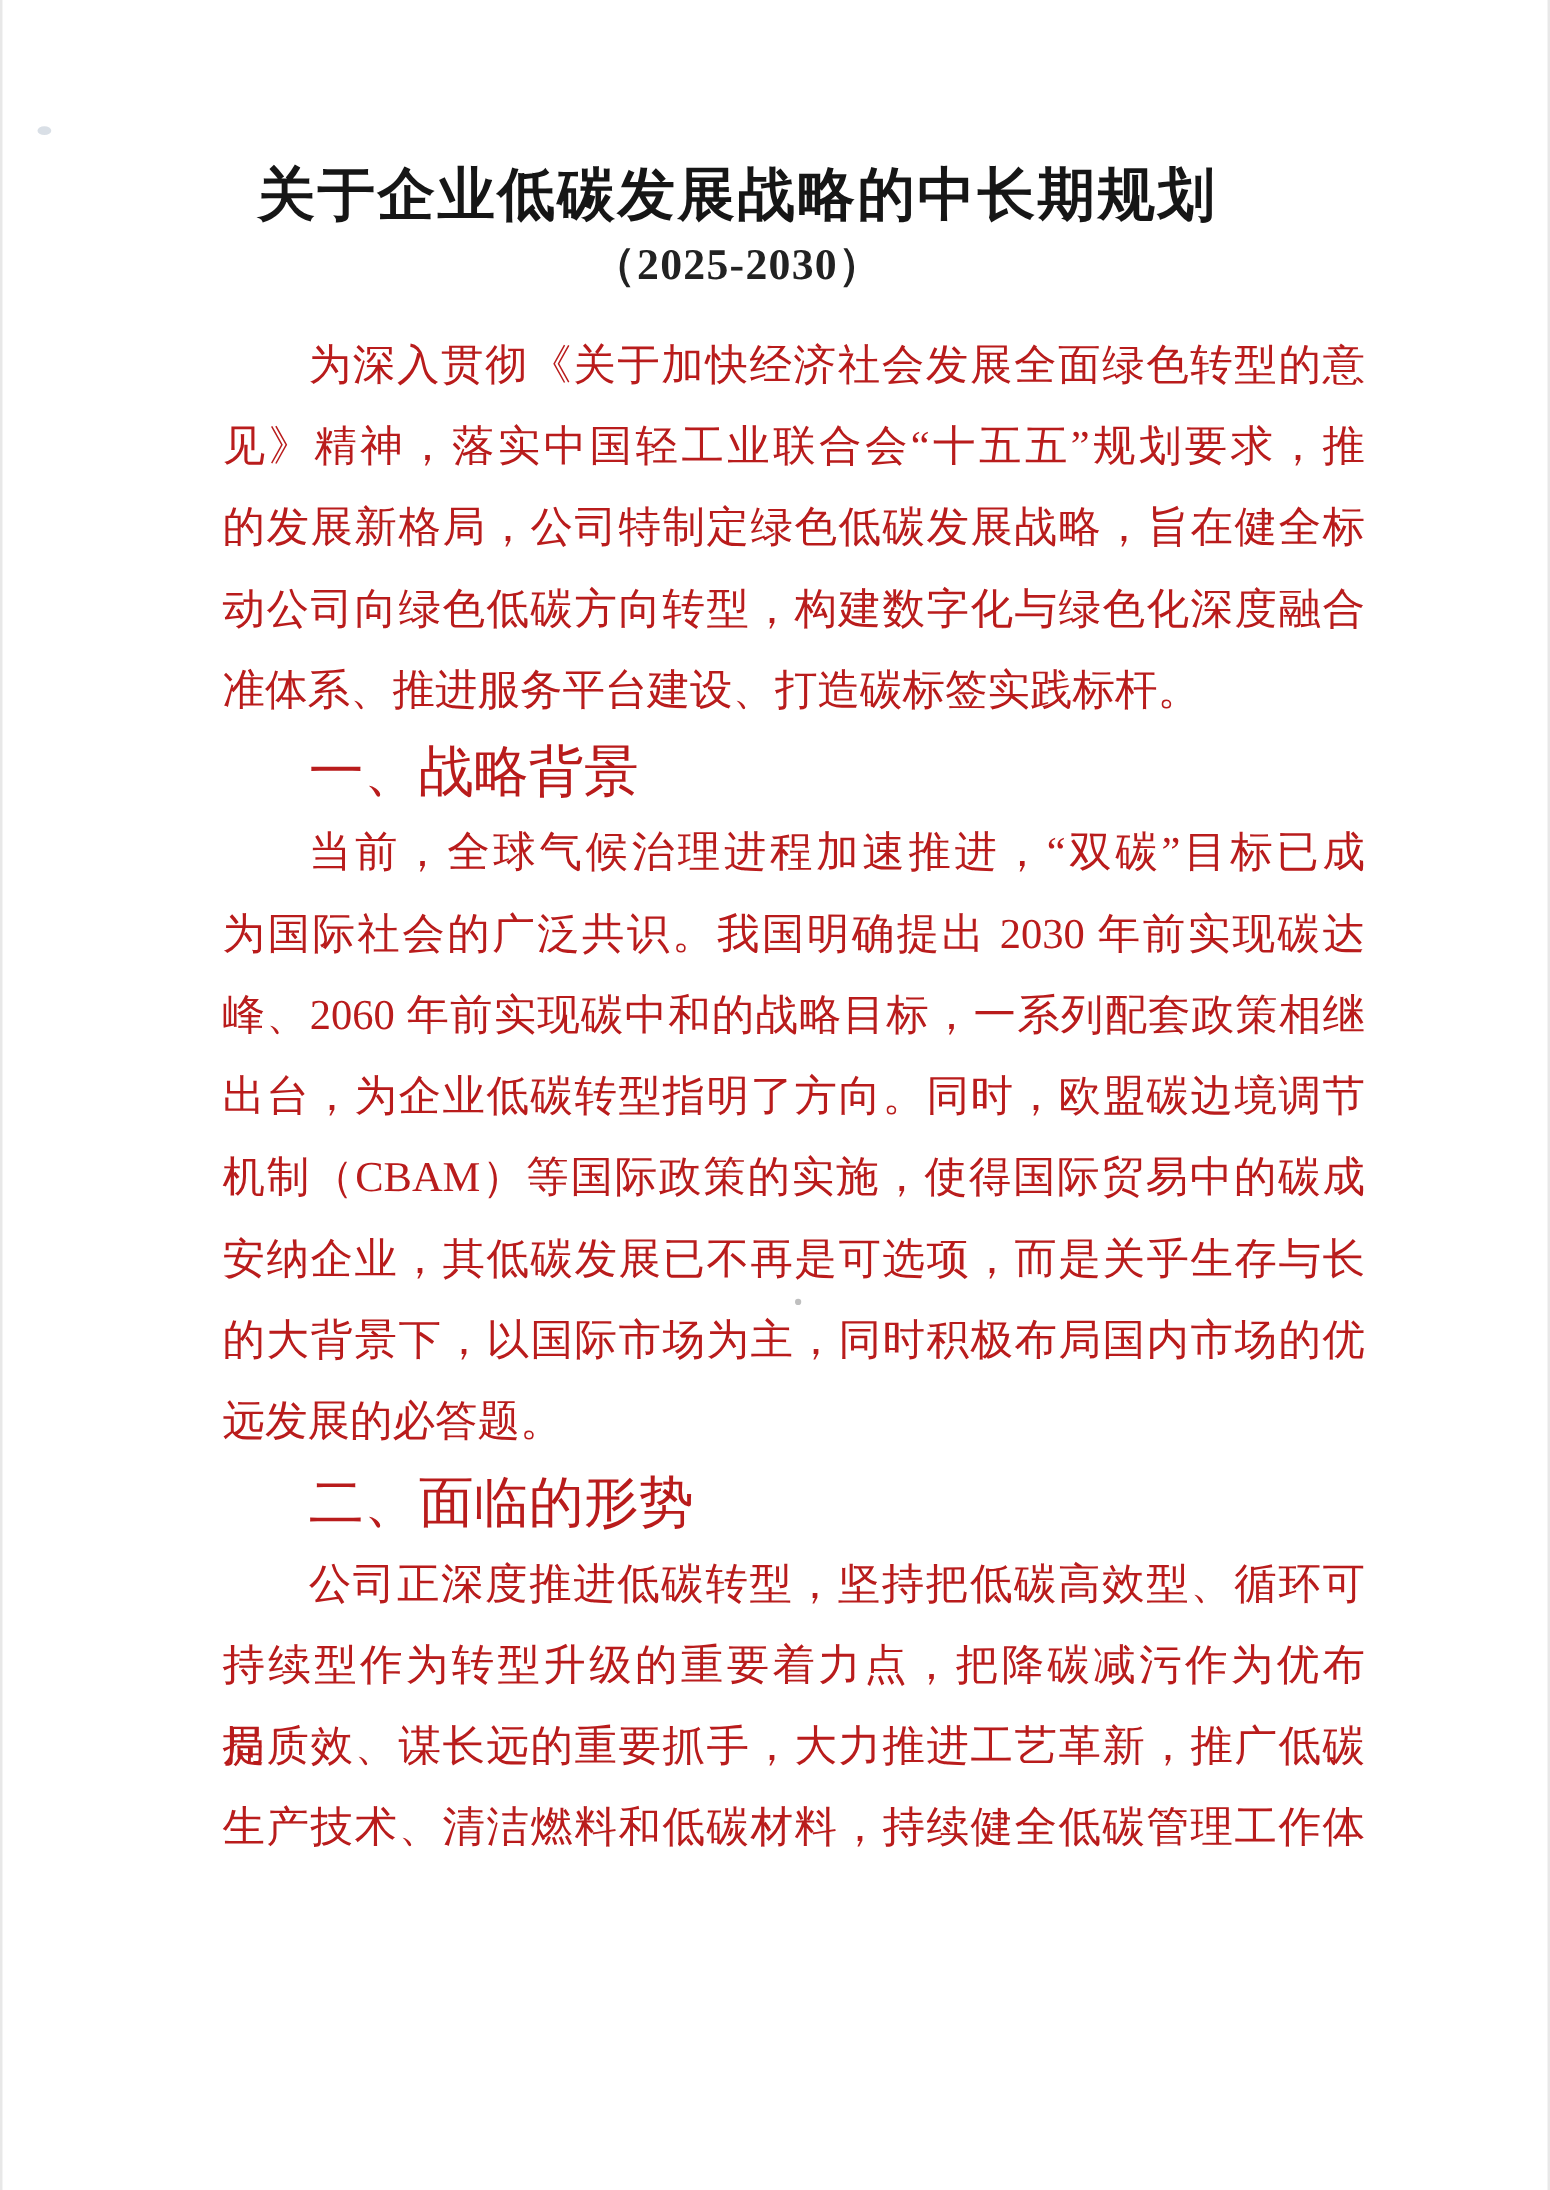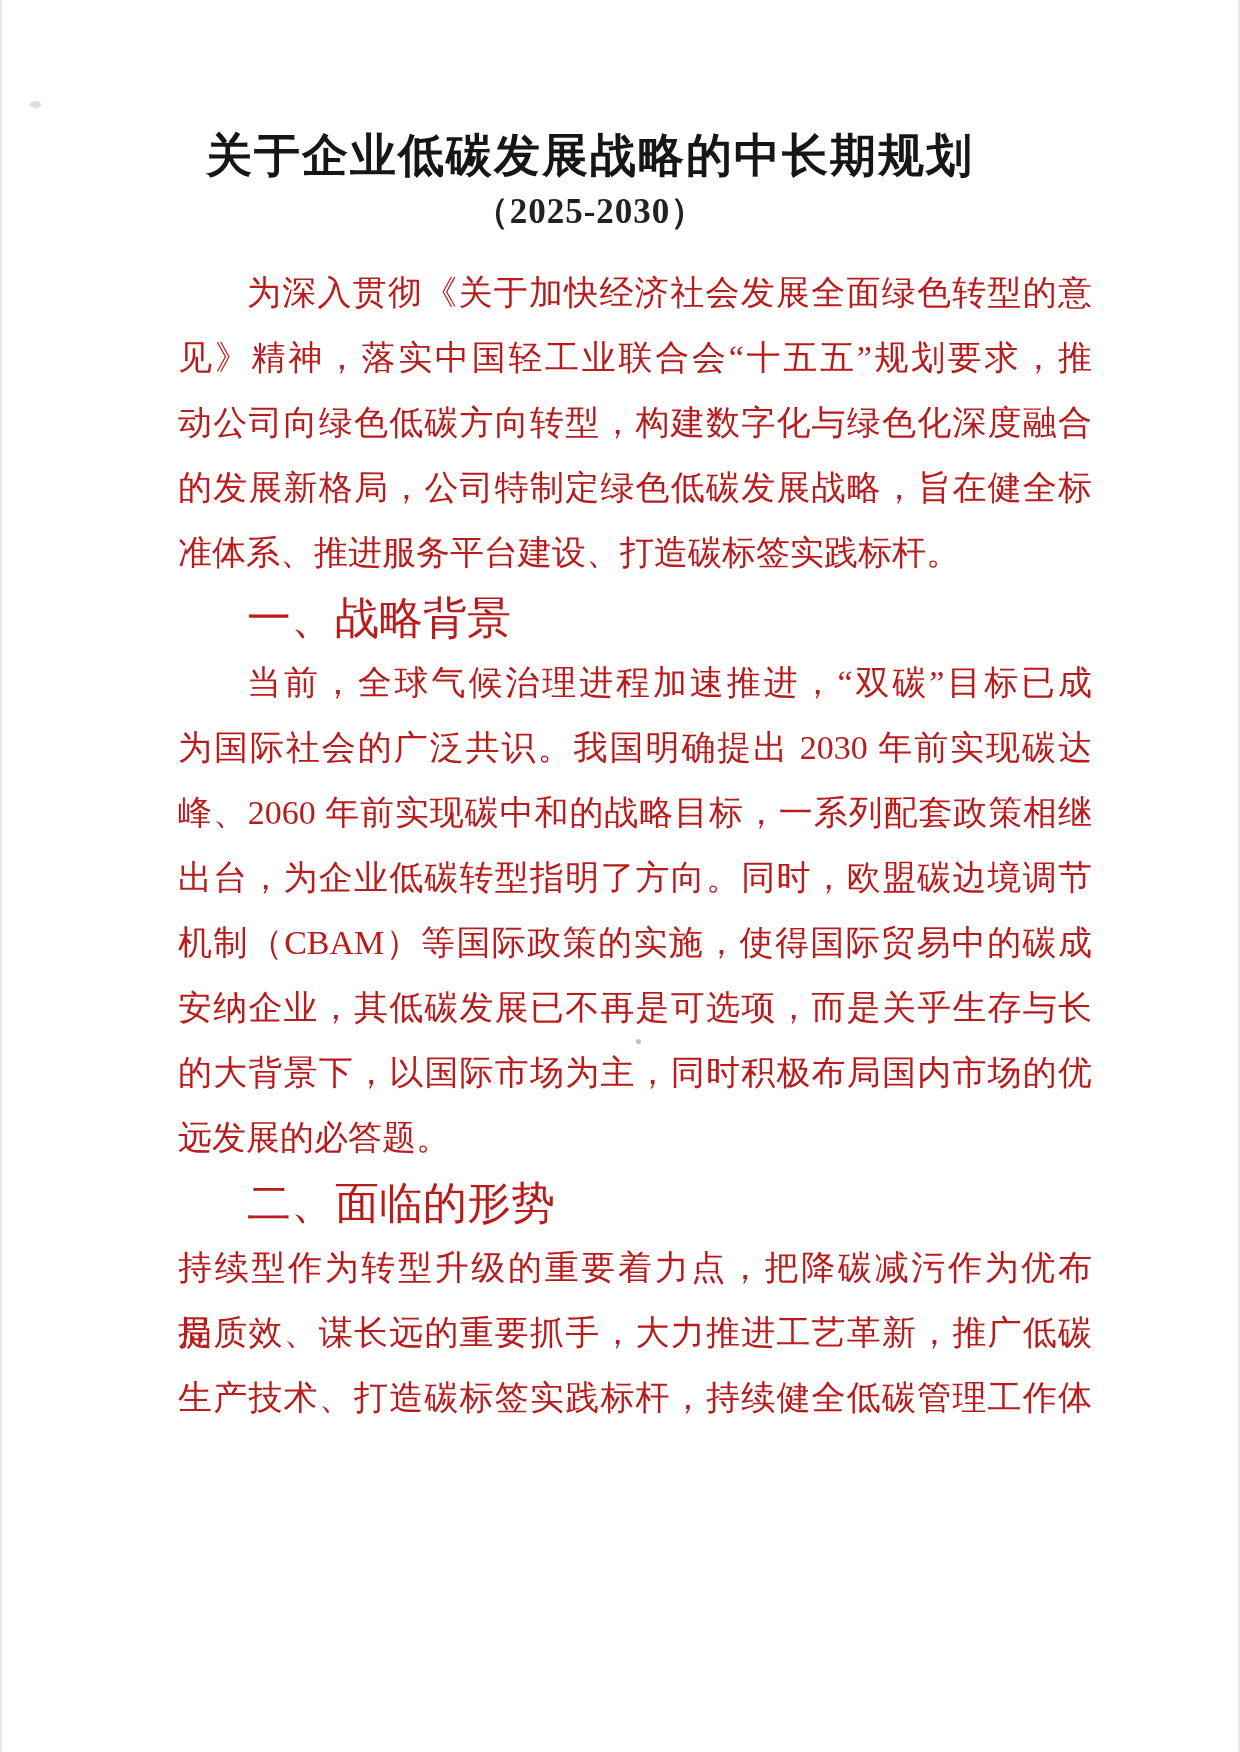--- a/index.html
+++ b/index.html
@@ -76,36 +76,37 @@
 <div class="page">
   <div class="speck-a"></div>
   <div class="speck-b"></div>
   <div class="content">
     <div class="doc-title">关于企业低碳发展战略的中长期规划</div>
     <div class="doc-subtitle">（2025-2030）</div>
     <div class="doc-body" id="doc-body">
         <div>
           <div class="line indent">为深入贯彻《关于加快经济社会发展全面绿色转型的意</div>
           <div class="line">见》精神，落实中国轻工业联合会“十五五”规划要求，推</div>
+          <div class="line">的发展新格局，公司特制定绿色低碳发展战略，旨在健全标</div>
           <div class="line">动公司向绿色低碳方向转型，构建数字化与绿色化深度融合</div>
-          <div class="line">的发展新格局，公司特制定绿色低碳发展战略，旨在健全标</div>
           <div class="line end">准体系、推进服务平台建设、打造碳标签实践标杆。</div>
         </div>
         <div class="heading">一、战略背景</div>
         <div>
           <div class="line indent">当前，全球气候治理进程加速推进，“双碳”目标已成</div>
           <div class="line">为国际社会的广泛共识。我国明确提出 2030 年前实现碳达</div>
           <div class="line">峰、2060 年前实现碳中和的战略目标，一系列配套政策相继</div>
           <div class="line">出台，为企业低碳转型指明了方向。同时，欧盟碳边境调节</div>
           <div class="line">机制（CBAM）等国际政策的实施，使得国际贸易中的碳成</div>
           <div class="line">安纳企业，其低碳发展已不再是可选项，而是关乎生存与长</div>
           <div class="line">的大背景下，以国际市场为主，同时积极布局国内市场的优</div>
           <div class="line end">远发展的必答题。</div>
         </div>
         <div class="heading">二、面临的形势</div>
         <div>
+          <div class="line indent">公司正深度推进低碳转型，坚持把低碳高效型、循环可</div>
           <div class="line">持续型作为转型升级的重要着力点，把降碳减污作为优布局、</div>
           <div class="line">提质效、谋长远的重要抓手，大力推进工艺革新，推广低碳</div>
-          <div class="line">生产技术、打造碳标签实践标杆，持续健全低碳管理工作体</div>
+          <div class="line">生产技术、清洁燃料和低碳材料，持续健全低碳管理工作体</div>
         </div>
       </div>
   </div>
 </div>
 
 </body></html>

